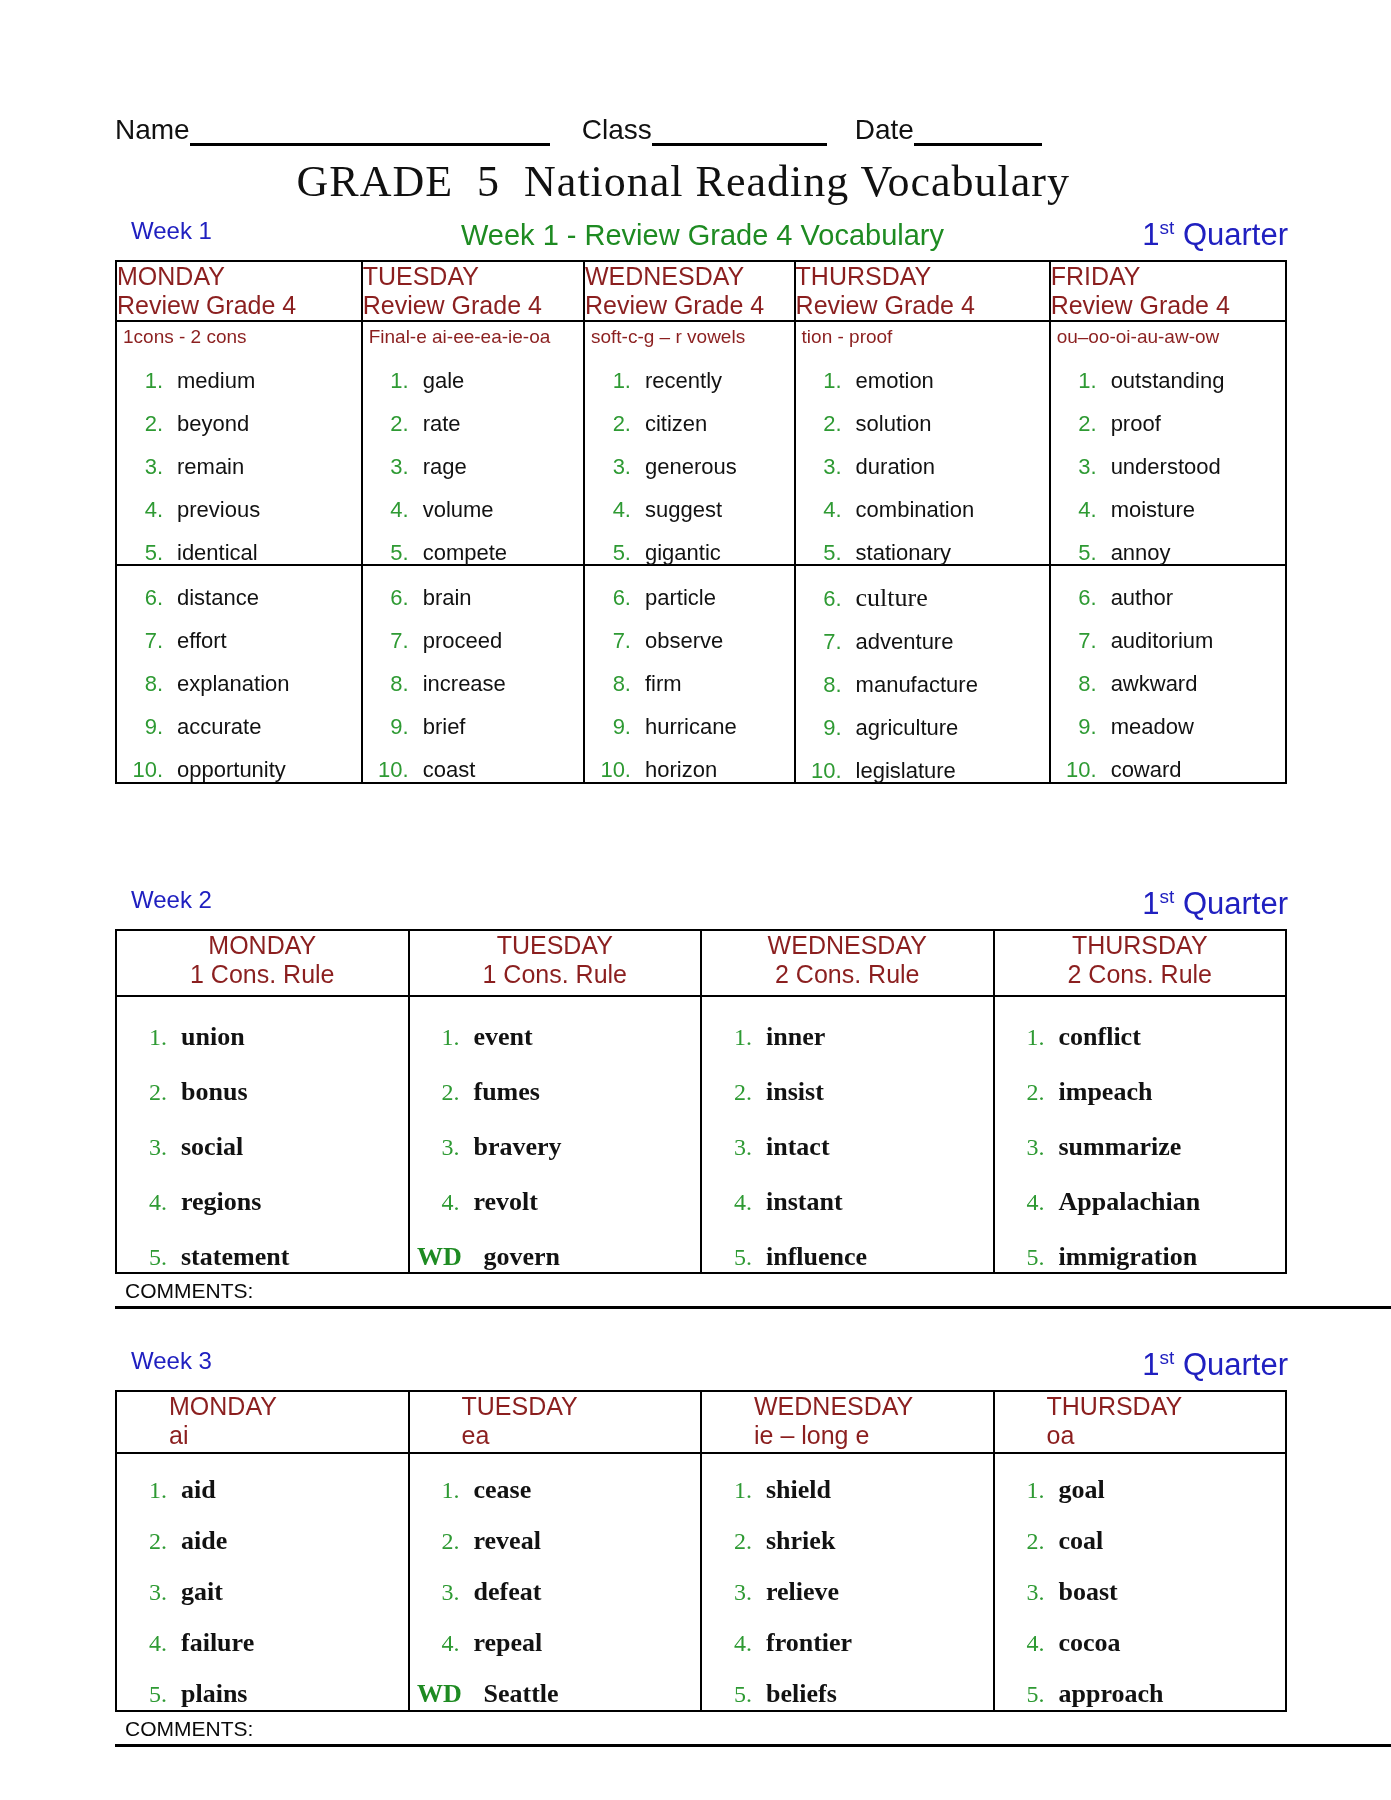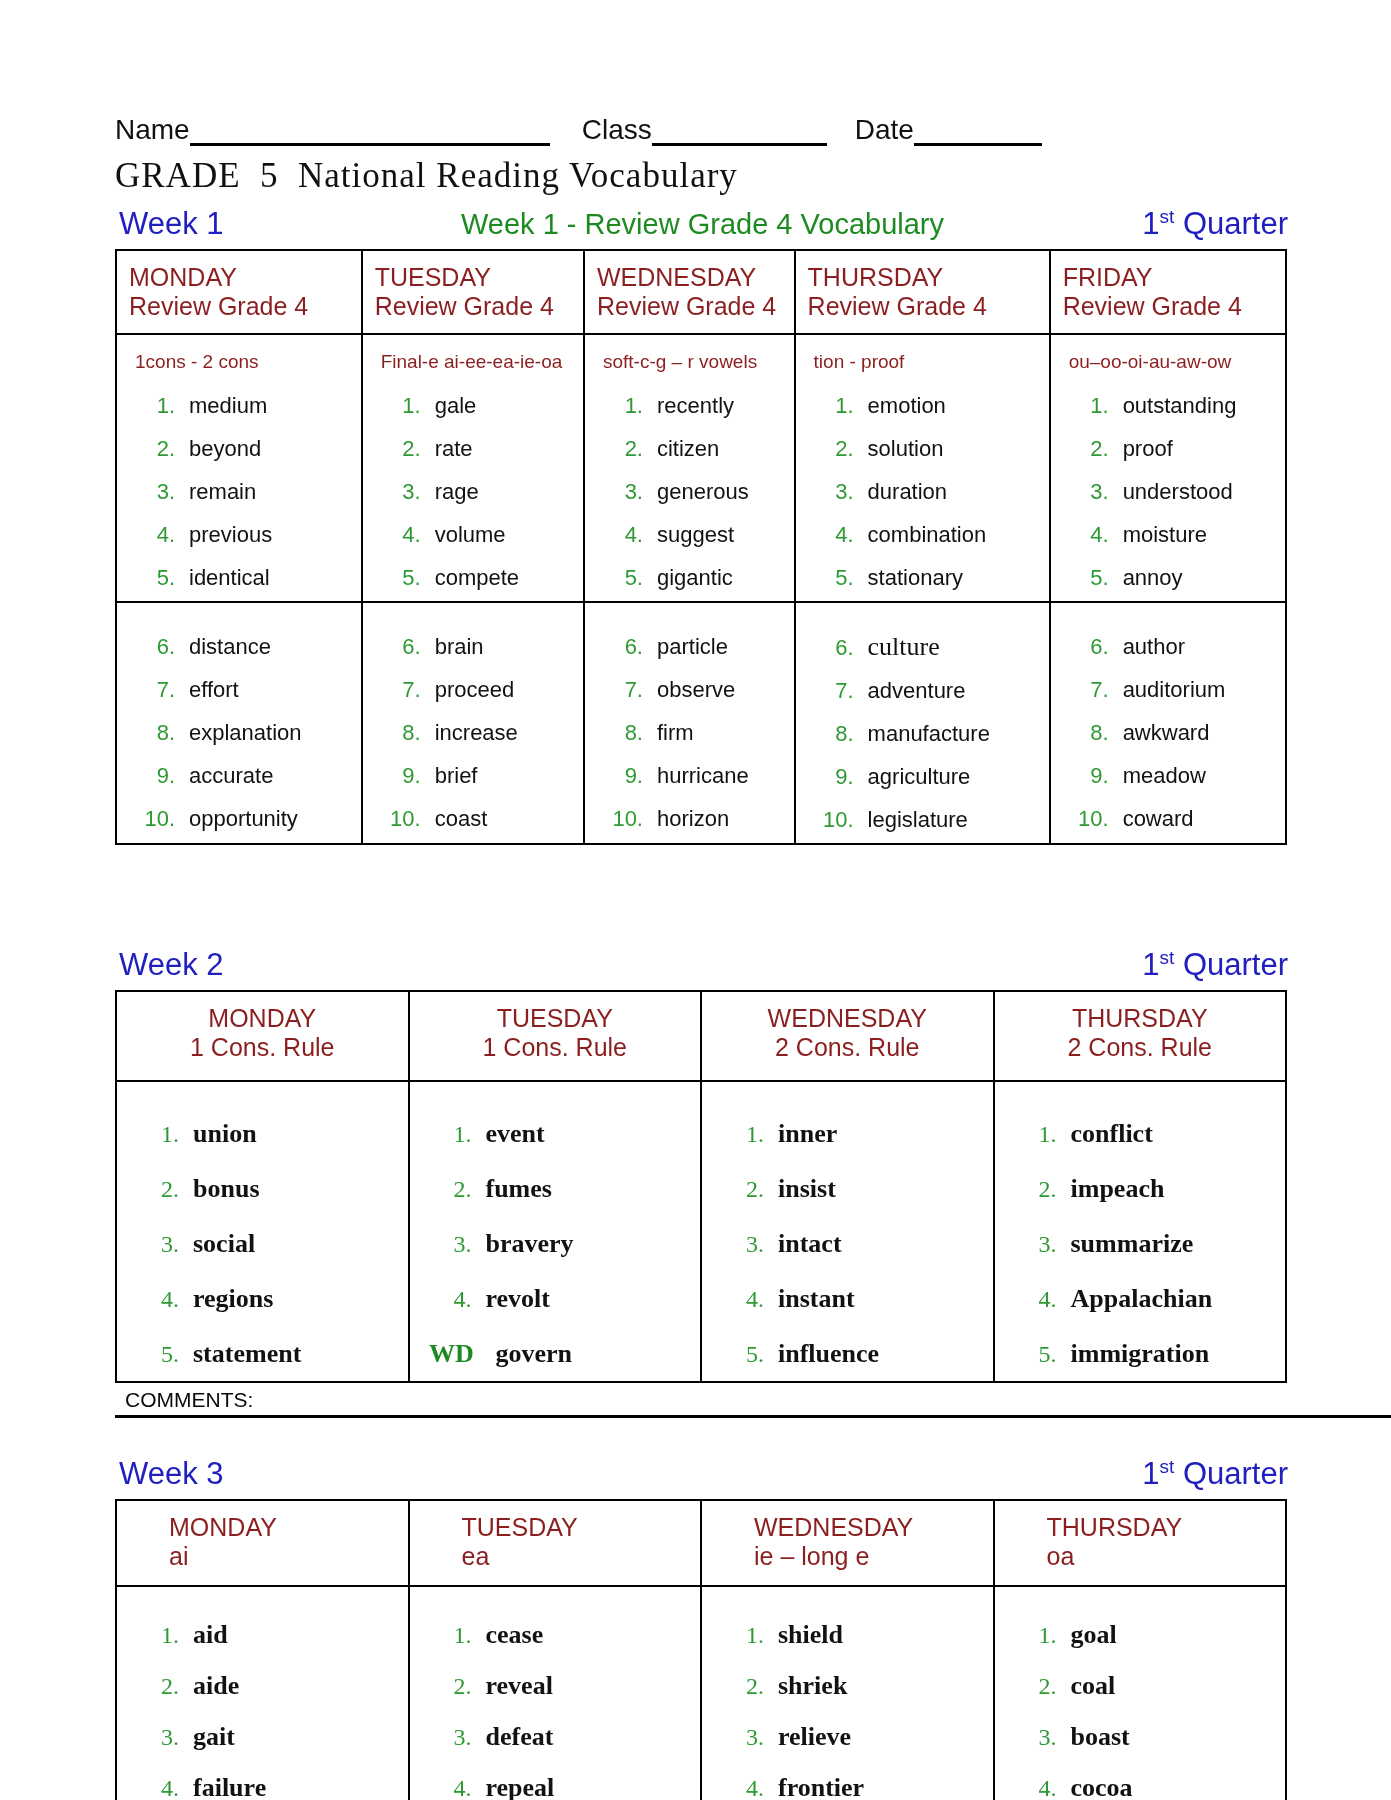--- a/index.html
+++ b/index.html
@@ -22,36 +22,36 @@
 
   
   .id-row{display:flex;align-items:flex-end;font-size:28px;height:36px;}
   .blank{display:inline-block;border-bottom:3px solid #000;height:30px;}
   .blank.name{width:360px;margin-right:32px;}
   .blank.class{width:175px;margin-right:28px;}
   .blank.date{width:128px;}
 
   
   .doc-title{
-    width:955px;text-align:left;
+    width:955px;text-align:right;
     font-family:"Liberation Serif","DejaVu Serif",serif;
-    font-size:35px;letter-spacing:1px;
+    font-size:44px;letter-spacing:1px;
     margin-top:10px;white-space:pre;
   }
 
   
   .week-head{position:relative;height:47px;margin-top:6px;}
-  .week-label{position:absolute;left:4px;top:4px;font-size:31px;color:var(--blue);}
+  .week-label{position:absolute;left:16px;top:4px;font-size:24px;color:var(--blue);}
   .week-subtitle{position:absolute;left:0;right:0;top:6px;text-align:center;font-size:29px;color:var(--dkgreen);}
   .week-quarter{position:absolute;right:2px;top:4px;font-size:31px;color:var(--blue);}
   .week-quarter sup{font-size:19px;}
 
   
   table.vocab{border-collapse:collapse;width:1172px;table-layout:fixed;}
-  table.vocab td{border:2px solid #000;vertical-align:top;padding:12px;}
+  table.vocab td{border:2px solid #000;vertical-align:top;padding:0;}
   .week-1 col.c1{width:21%;} .week-1 col.c2{width:19%;} .week-1 col.c3{width:18%;}
   .week-1 col.c4{width:21.8%;} .week-1 col.c5{width:20.2%;}
   .cols4 col{width:25%;}
 
   .day-cell{padding:4px 8px 6px 8px;}
   .day,.day-sub{color:var(--maroon);font-size:25px;line-height:29px;}
   .week-1 .day-cell{height:58px;}
   .week-2 .day-cell{height:64px;text-align:center;}
   .week-3 .day-cell{height:60px;text-align:left;padding-left:52px;}
 

